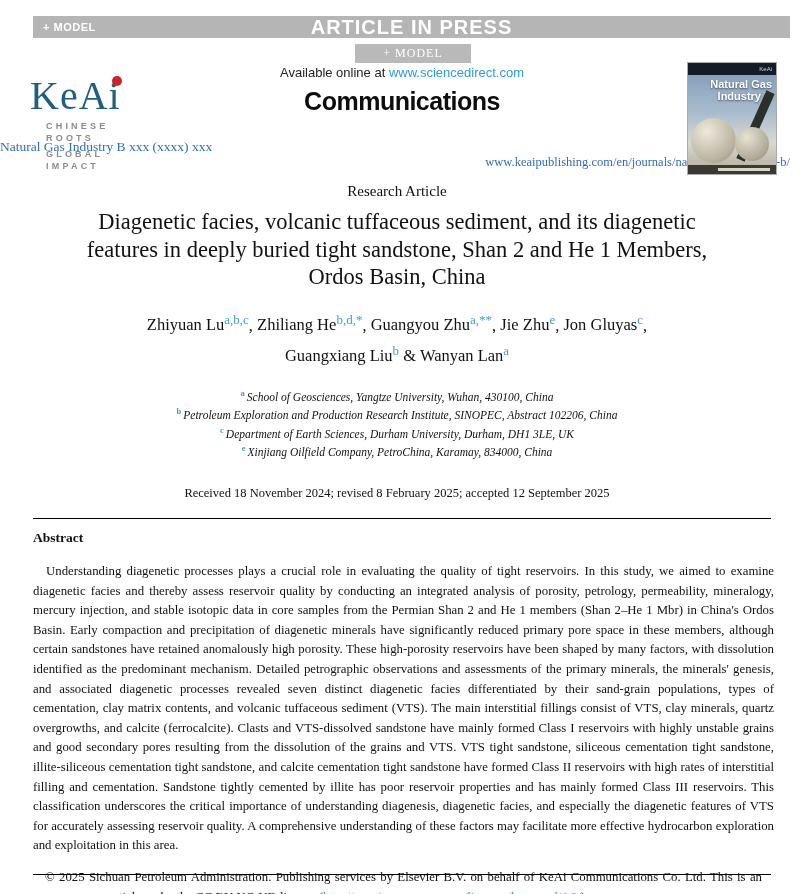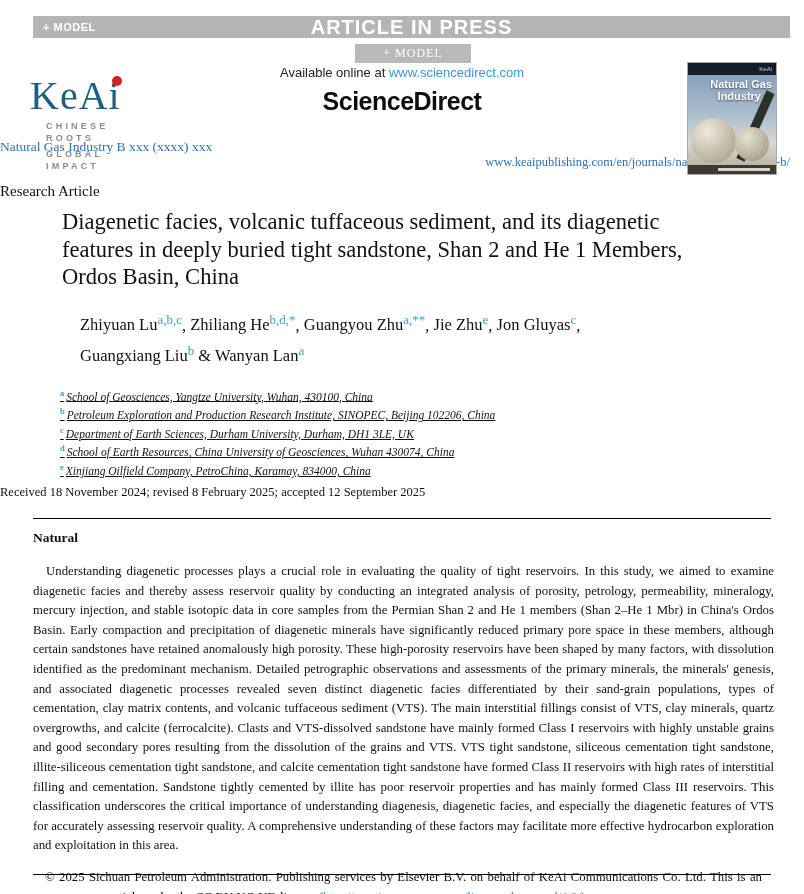--- a/index.html
+++ b/index.html
@@ -44,28 +44,28 @@
                font:bold 11px/12px "Liberation Sans",sans-serif;text-shadow:0 1px 2px rgba(0,0,0,.55);}
   .cover-pipe{position:absolute;top:26px;right:16px;width:9px;height:74px;background:#2c302b;transform:rotate(24deg);}
   .cover-sphere1{position:absolute;bottom:11px;left:3px;width:45px;height:45px;border-radius:50%;
                  background:radial-gradient(circle at 35% 30%,#eee9dc,#b9b2a0 68%,#8e8878);}
   .cover-sphere2{position:absolute;bottom:13px;right:7px;width:34px;height:34px;border-radius:50%;
                  background:radial-gradient(circle at 35% 30%,#e8e2d4,#b0a995 68%,#8a8270);}
   .cover-bottom{position:absolute;bottom:0;left:0;right:0;height:9px;background:#3a3a33;}
   .cover-bottom i{display:block;margin:3px 6px 0 30px;height:3px;background:#d8d4c4;}
 
   
-  .article-head{position:absolute;top:183px;left:0;right:10px;}
+  .article-head{position:absolute;top:183px;left:0;right:10px;text-align:center;}
   .article-type{font:15px "Liberation Serif",serif;margin:0 0 8px;}
   .title{font:22.5px/27.5px "Liberation Serif",serif;margin:0 62px 16px;font-weight:normal;}
   .authors{font:16.5px/25px "Liberation Serif",serif;margin:0 80px 18px;}
   .authors sup{font-size:13px;color:var(--sup-blue);}
-  .affiliations{font:italic 11.5px/14.8px "Liberation Serif",serif;margin:0 60px;text-decoration:underline;}
+  .affiliations{font:italic 11.5px/14.8px "Liberation Serif",serif;margin:0 60px;}
   .affiliations sup{font-size:8.5px;color:var(--sup-blue);font-style:normal;font-weight:bold;padding-right:2px;}
-  .history{font:12.5px "Liberation Serif",serif;margin-top:6px;}
+  .history{font:12.5px "Liberation Serif",serif;margin-top:26px;}
 
   
   .rule{position:absolute;left:33px;right:33px;border:none;border-top:1.6px solid #000;margin:0;}
   .rule-top{top:518px;}
   .rule-bottom{top:874px;}
   .abstract{position:absolute;top:530px;left:33px;right:30px;}
   .abstract-h{font:bold 13.5px "Liberation Serif",serif;margin:0 0 16px;}
   .abstract-body{font:12.8px/19.6px "Liberation Serif",serif;text-align:justify;margin:0;text-indent:13px;}
   .copyright{font:12.8px/19.6px "Liberation Serif",serif;text-align:justify;margin:12px;}
   .copyright a{color:var(--link-blue);text-decoration:none;}
@@ -78,21 +78,21 @@
   <div class="press-bar">
     <span class="press-model">+ MODEL</span>
     <span class="press-title">ARTICLE IN PRESS</span>
   </div>
   <div class="model-badge">+ MODEL</div>
 
   <div class="masthead">
     <div class="available-line">
       <span>Available online at </span><a href="#">www.sciencedirect.com</a>
     </div>
-    <div class="brand">ScienceDirect</div>
+    <div class="brand">Communications</div>
     <div class="journal-line">Natural Gas Industry B xxx (xxxx) xxx</div>
     <a href="#" class="journal-url">www.keaipublishing.com/en/journals/natural-gas-industry-b/</a>
 
     <div class="keai">
       <span class="keai-name"><span>KeAi</span><span class="keai-dot"></span></span>
       <div class="keai-tag">CHINESE ROOTS</div>
       <div class="keai-tag">GLOBAL IMPACT</div>
     </div>
 
     <div class="cover">
@@ -109,31 +109,30 @@
         </div>
     </div>
   </div>
 
   <div class="article-head">
     <p class="article-type">Research Article</p>
     <h1 class="title">Diagenetic facies, volcanic tuffaceous sediment, and its diagenetic features in deeply buried tight sandstone, Shan 2 and He 1 Members, Ordos Basin, China</h1>
     <div class="authors"><span><span>Zhiyuan Lu</span><sup>a,b,c</sup></span>, <span><span>Zhiliang He</span><sup>b,d,*</sup></span>, <span><span>Guangyou Zhu</span><sup>a,**</sup></span>, <span><span>Jie Zhu</span><sup>e</sup></span>, <span><span>Jon Gluyas</span><sup>c</sup></span>,<br><span><span>Guangxiang Liu</span><sup>b</sup></span> &amp; <span><span>Wanyan Lan</span><sup>a</sup></span></div>
     <div class="affiliations">
         <div><sup>a</sup><span>School of Geosciences, Yangtze University, Wuhan, 430100, China</span></div>
-        <div><sup>b</sup><span>Petroleum Exploration and Production Research Institute, SINOPEC, Beijing 102206, China</span></div>
+        <div><sup>b</sup><span>Petroleum Exploration and Production Research Institute, SINOPEC, Abstract 102206, China</span></div>
         <div><sup>c</sup><span>Department of Earth Sciences, Durham University, Durham, DH1 3LE, UK</span></div>
-        <div><sup>d</sup><span>School of Earth Resources, China University of Geosciences, Wuhan 430074, China</span></div>
         <div><sup>e</sup><span>Xinjiang Oilfield Company, PetroChina, Karamay, 834000, China</span></div>
       </div>
     <div class="history">Received 18 November 2024; revised 8 February 2025; accepted 12 September 2025</div>
   </div>
 
   <hr class="rule rule-top">
   <div class="abstract">
-    <h2 class="abstract-h">Natural</h2>
+    <h2 class="abstract-h">Abstract</h2>
     <p class="abstract-body">Understanding diagenetic processes plays a crucial role in evaluating the quality of tight reservoirs. In this study, we aimed to examine diagenetic facies and thereby assess reservoir quality by conducting an integrated analysis of porosity, petrology, permeability, mineralogy, mercury injection, and stable isotopic data in core samples from the Permian Shan 2 and He 1 members (Shan 2–He 1 Mbr) in China's Ordos Basin. Early compaction and precipitation of diagenetic minerals have significantly reduced primary pore space in these members, although certain sandstones have retained anomalously high porosity. These high-porosity reservoirs have been shaped by many factors, with dissolution identified as the predominant mechanism. Detailed petrographic observations and assessments of the primary minerals, the minerals' genesis, and associated diagenetic processes revealed seven distinct diagenetic facies differentiated by their sand-grain populations, types of cementation, clay matrix contents, and volcanic tuffaceous sediment (VTS). The main interstitial fillings consist of VTS, clay minerals, quartz overgrowths, and calcite (ferrocalcite). Clasts and VTS-dissolved sandstone have mainly formed Class I reservoirs with highly unstable grains and good secondary pores resulting from the dissolution of the grains and VTS. VTS tight sandstone, siliceous cementation tight sandstone, illite-siliceous cementation tight sandstone, and calcite cementation tight sandstone have formed Class II reservoirs with high rates of interstitial filling and cementation. Sandstone tightly cemented by illite has poor reservoir properties and has mainly formed Class III reservoirs. This classification underscores the critical importance of understanding diagenesis, diagenetic facies, and especially the diagenetic features of VTS for accurately assessing reservoir quality. A comprehensive understanding of these factors may facilitate more effective hydrocarbon exploration and exploitation in this area.</p>
     <p class="copyright">
       <span>© 2025 Sichuan Petroleum Administration. Publishing services by Elsevier B.V. on behalf of KeAi Communications Co. Ltd. This is an open access article under the CC BY-NC-ND license (</span><a href="#">http://creativecommons.org/licenses/by-nc-nd/4.0/</a><span>).</span>
     </p>
 
   </div>
   <hr class="rule rule-bottom">
 
 </div>
 

